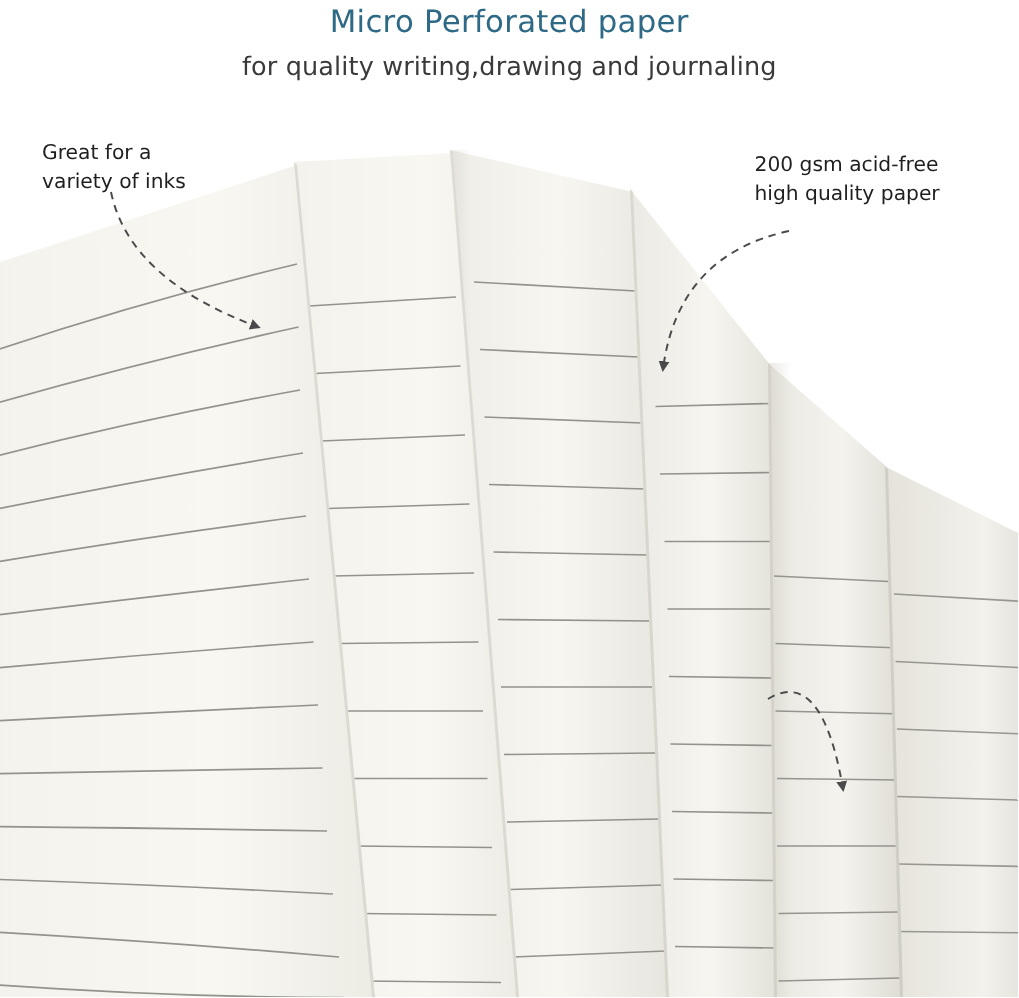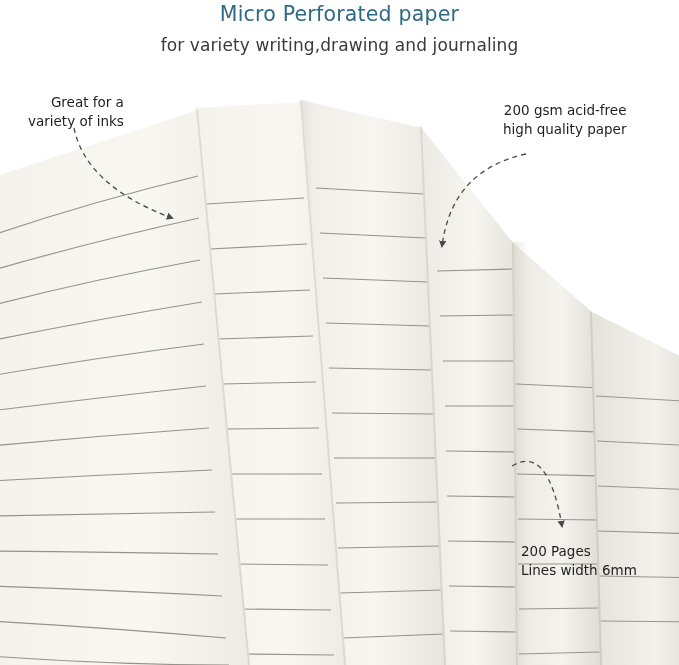--- a/index.html
+++ b/index.html
@@ -67,42 +67,41 @@
 
   
   .callout {
     position: absolute;
     color: #1f1f1f;
     font-size: 13.5px;
     line-height: 19px;
     font-family: "DejaVu Sans", sans-serif;
     white-space: pre-line;
     z-index: 50;
-    text-align: right;
   }
   .callout.c-left  { left: 28px;  top: 27px; }
   .callout.c-right { left: 503px; top: 35px; }
   .callout.c-bottom{ left: 521px; top: 476px; text-align: left; }
 
   .arrows {
     position: absolute;
     left: 0; top: 0;
     width: 679px; height: 599px;
     pointer-events: none;
     z-index: 45;
   }
 </style>
 </head>
 <body>
 
 <div id="stage">
 
   <div class="heading-wrap">
     <h1 class="title">Micro Perforated paper</h1>
-    <p class="subtitle">for variety writing,drawing and journaling</p>
+    <p class="subtitle">for quality writing,drawing and journaling</p>
   </div>
 
   <div class="photo">
 
     <svg class="pages-svg" viewBox="0 0 679 599" preserveAspectRatio="none">
       <defs>
         <linearGradient id="pg1" x1="0" y1="0" x2="1" y2="0">
           <stop offset="0%" stop-color="#f3f2ec"></stop>
           <stop offset="60%" stop-color="#f8f7f2"></stop>
           <stop offset="100%" stop-color="#ecebe4"></stop>
@@ -255,17 +254,15 @@
 
       <path d="M 526,88 Q 452,104 442,180" fill="none" stroke="#4a4a4a" stroke-width="1.3" stroke-dasharray="5,4" marker-end="url(#arrowhead)"></path>
 
       <path d="M 512,400 Q 548,378 562,460" fill="none" stroke="#4a4a4a" stroke-width="1.3" stroke-dasharray="5,4" marker-end="url(#arrowhead)"></path>
     </svg>
 
     <div class="callout c-left">Great for a
 variety of inks</div>
     <div class="callout c-right">200 gsm acid-free
 high quality paper</div>
-    <div class="callout c-bottom">200 Pages
-Lines width 6mm</div>
 
   </div>
 </div>
 
 </body></html>

